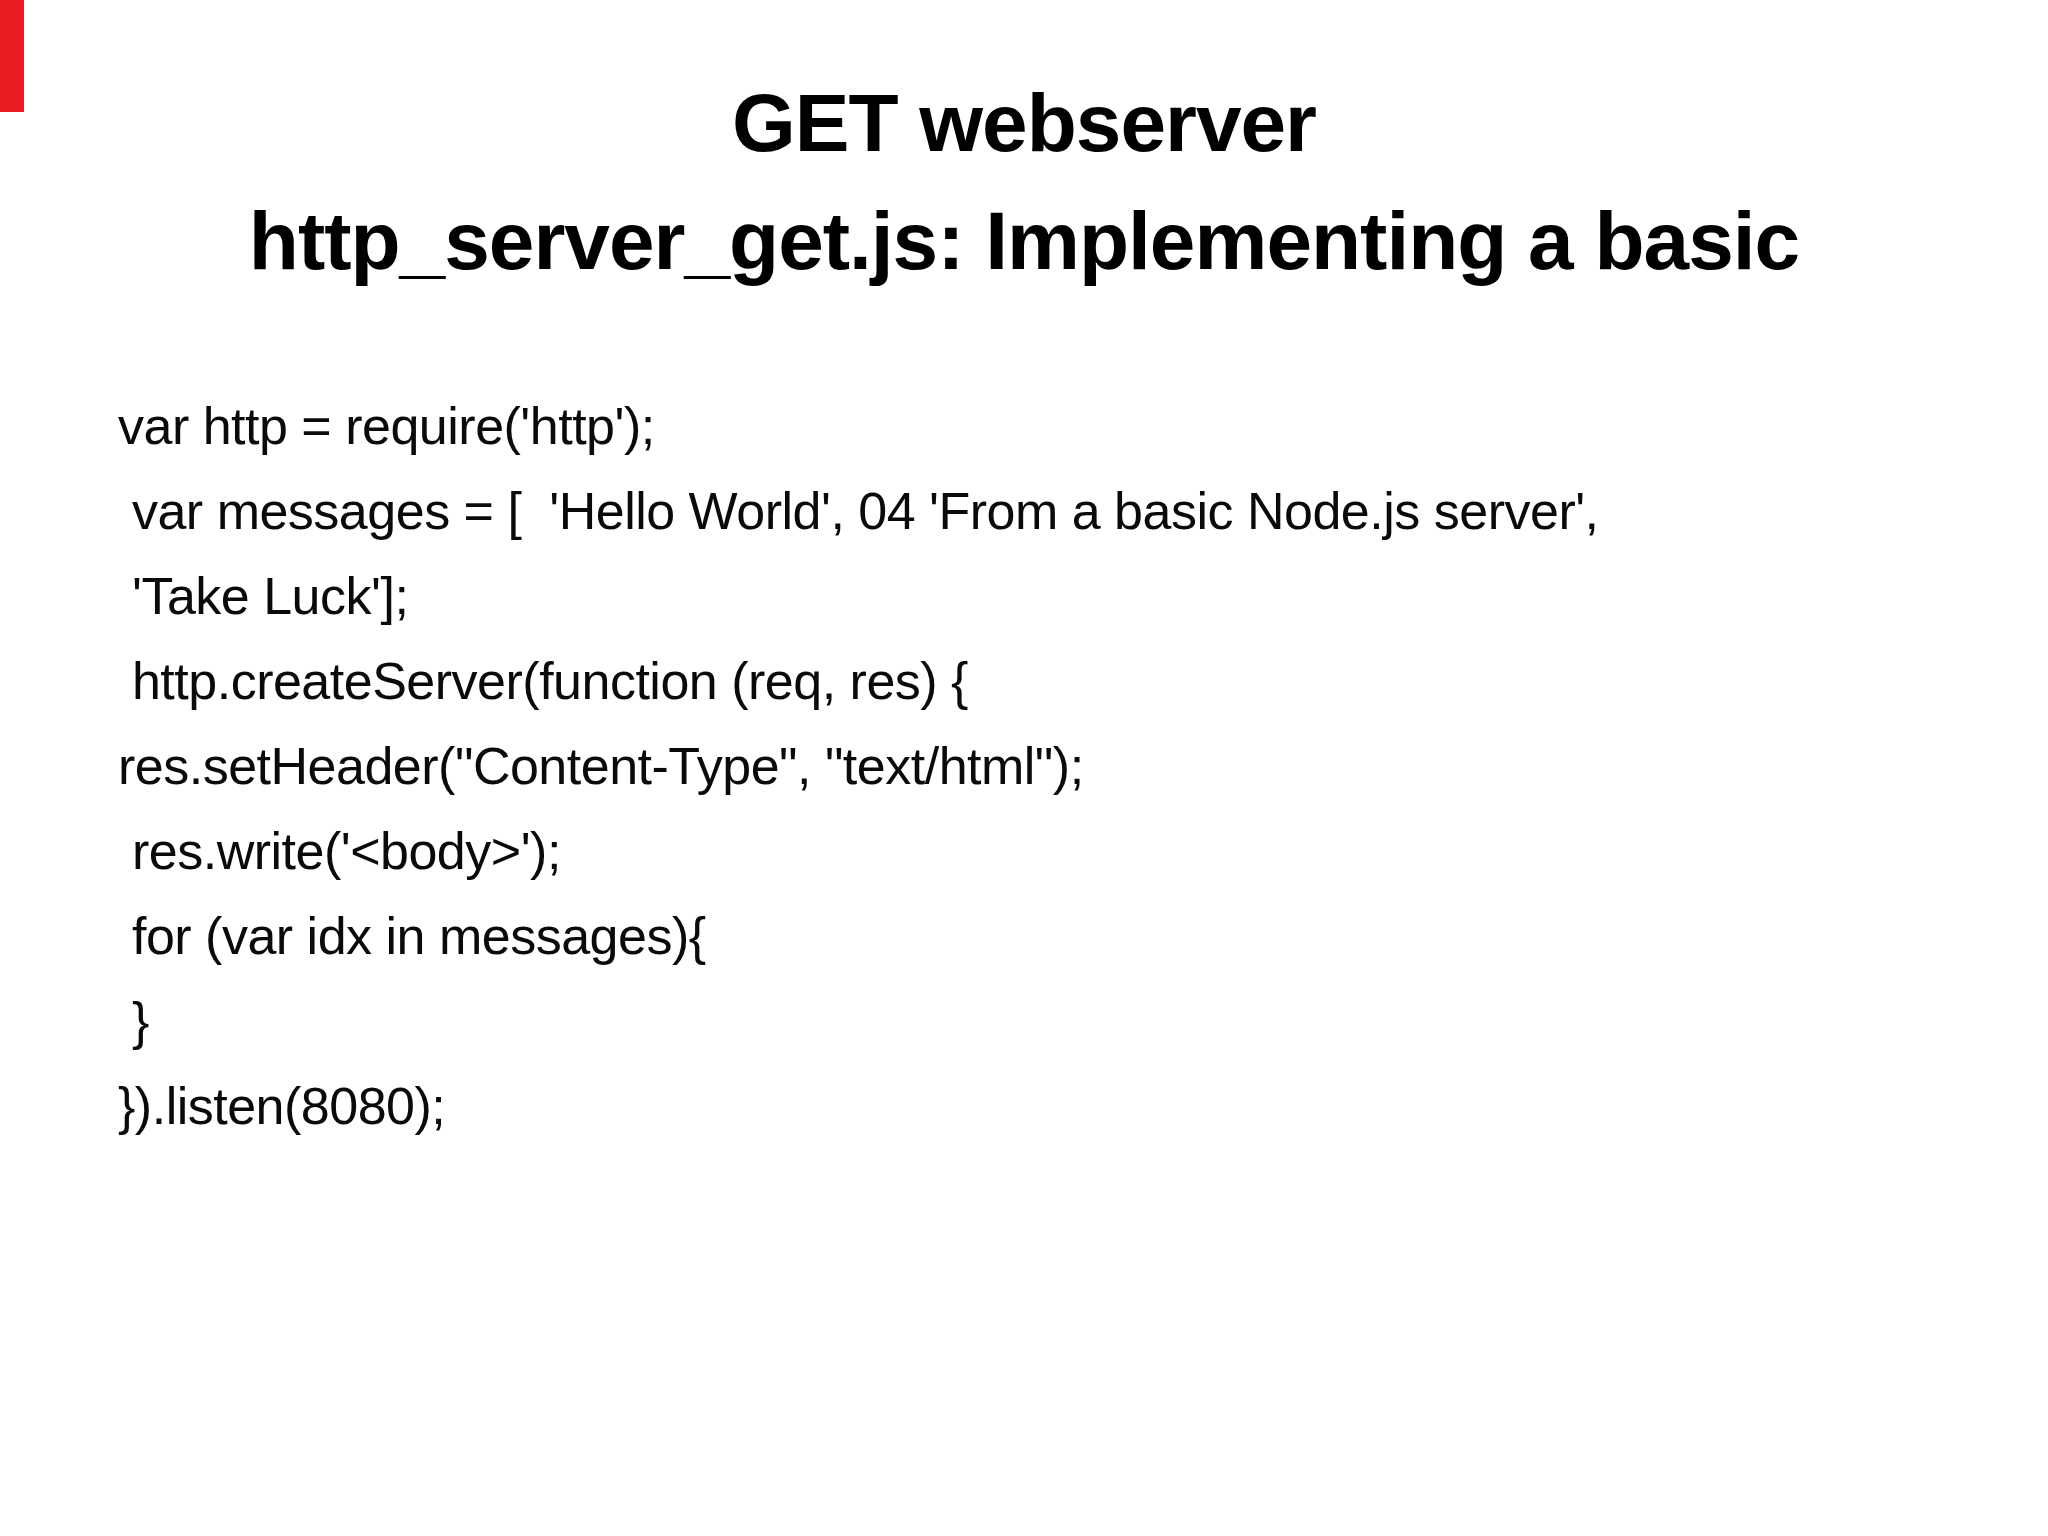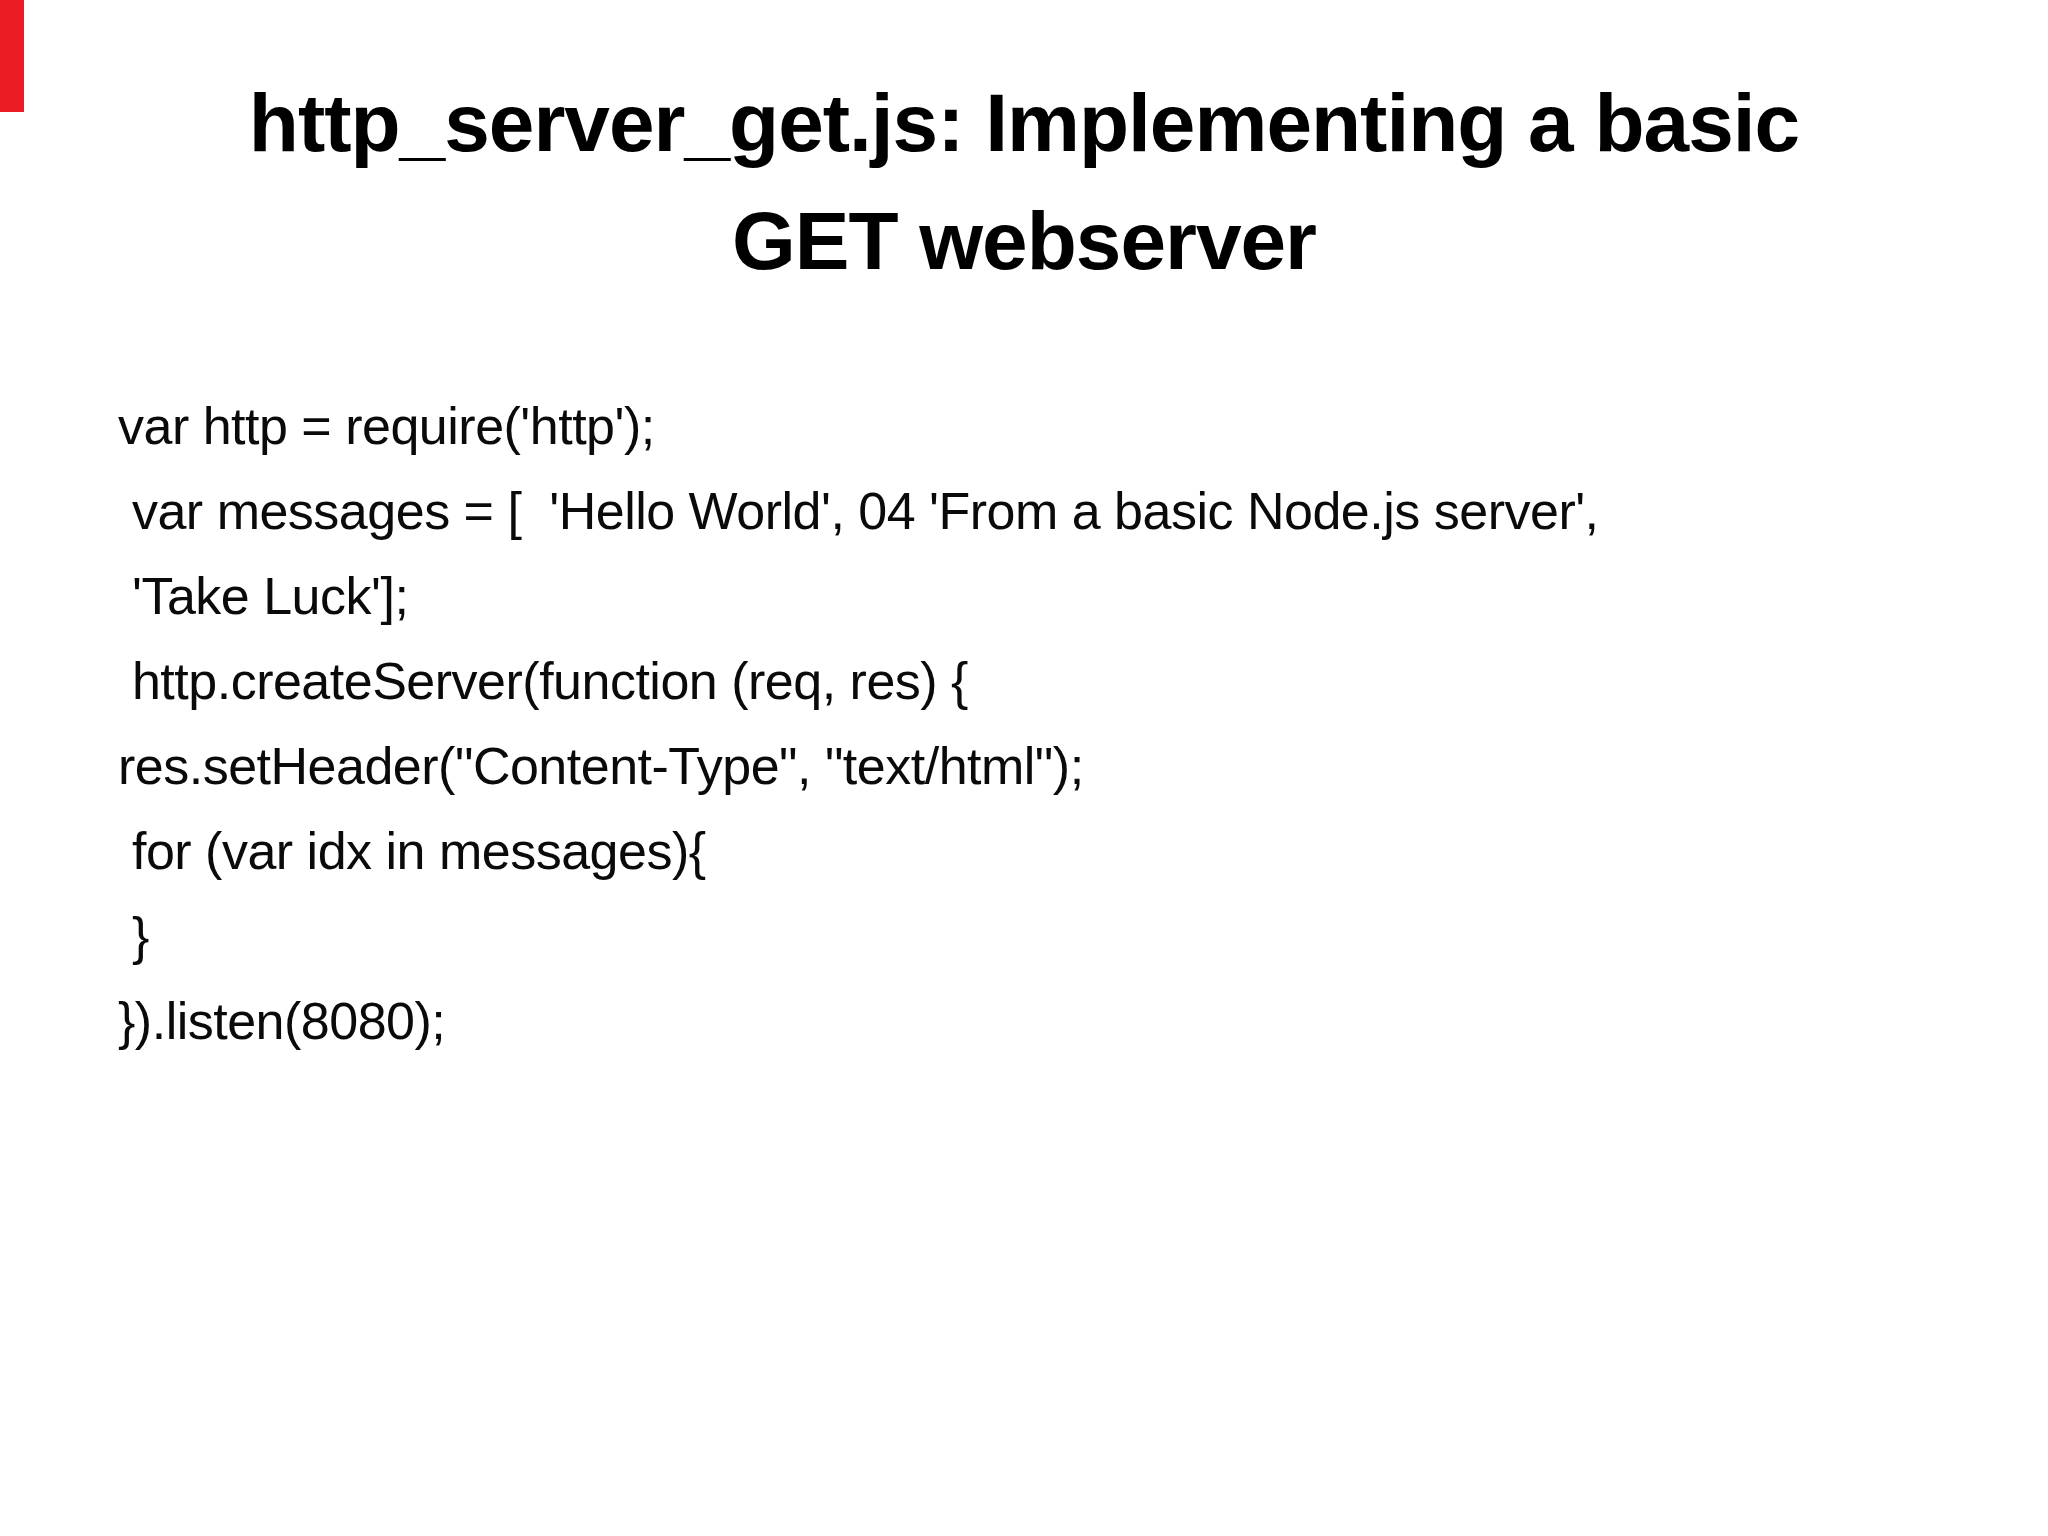--- a/index.html
+++ b/index.html
@@ -48,26 +48,27 @@
   .code .code-line {
     white-space: pre;
   }
 </style>
 </head>
 <body>
 
 <div class="slide">
   <div class="red-bar" style="background: rgb(236, 28, 36);"></div>
   <div class="title">
+    <div>GET webserver</div>
     <div>http_server_get.js: Implementing a basic</div>
-    <div>GET webserver</div>
   </div>
   <div class="code">
       <div class="code-line">var http = require('http');</div>
       <div class="code-line"> var messages = [  'Hello World', 04 'From a basic Node.js server',</div>
       <div class="code-line"> 'Take Luck'];</div>
       <div class="code-line"> http.createServer(function (req, res) {</div>
       <div class="code-line">res.setHeader("Content-Type", "text/html");</div>
+      <div class="code-line"> res.write('&lt;body&gt;');</div>
       <div class="code-line"> for (var idx in messages){</div>
       <div class="code-line"> }</div>
       <div class="code-line">}).listen(8080);</div>
     </div>
 </div>
 
 </body></html>

